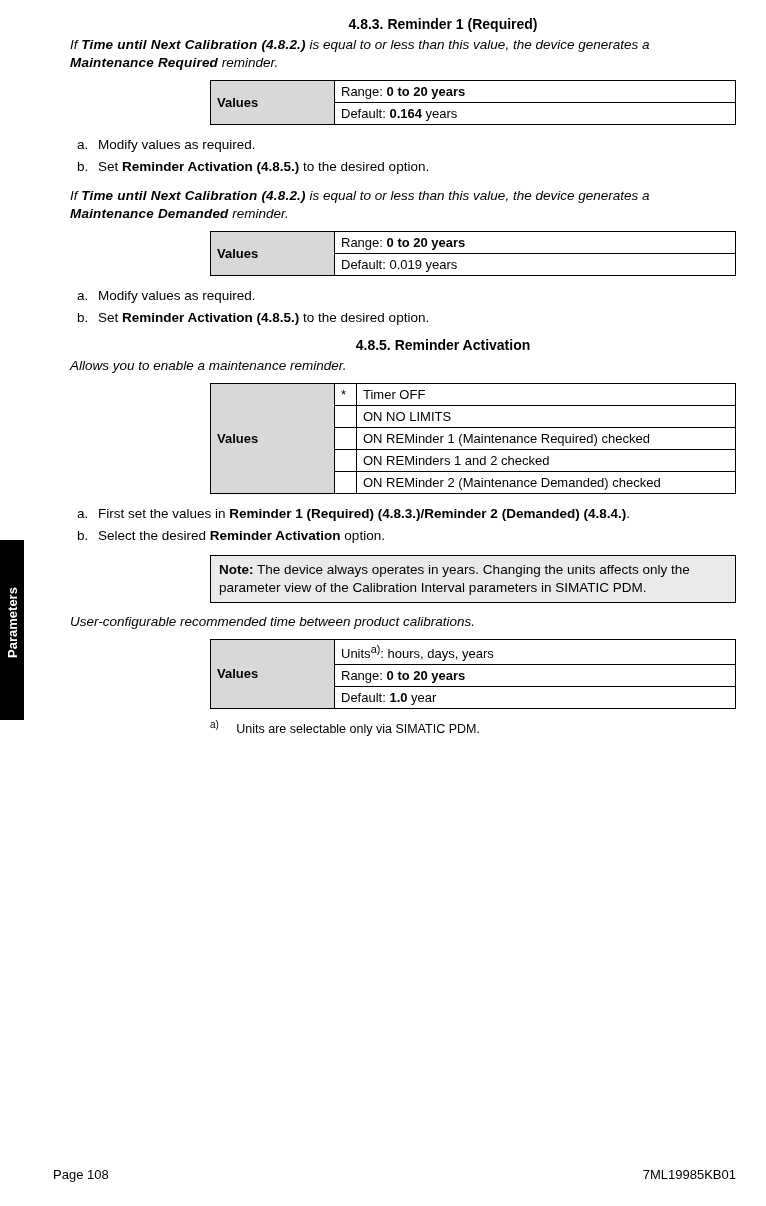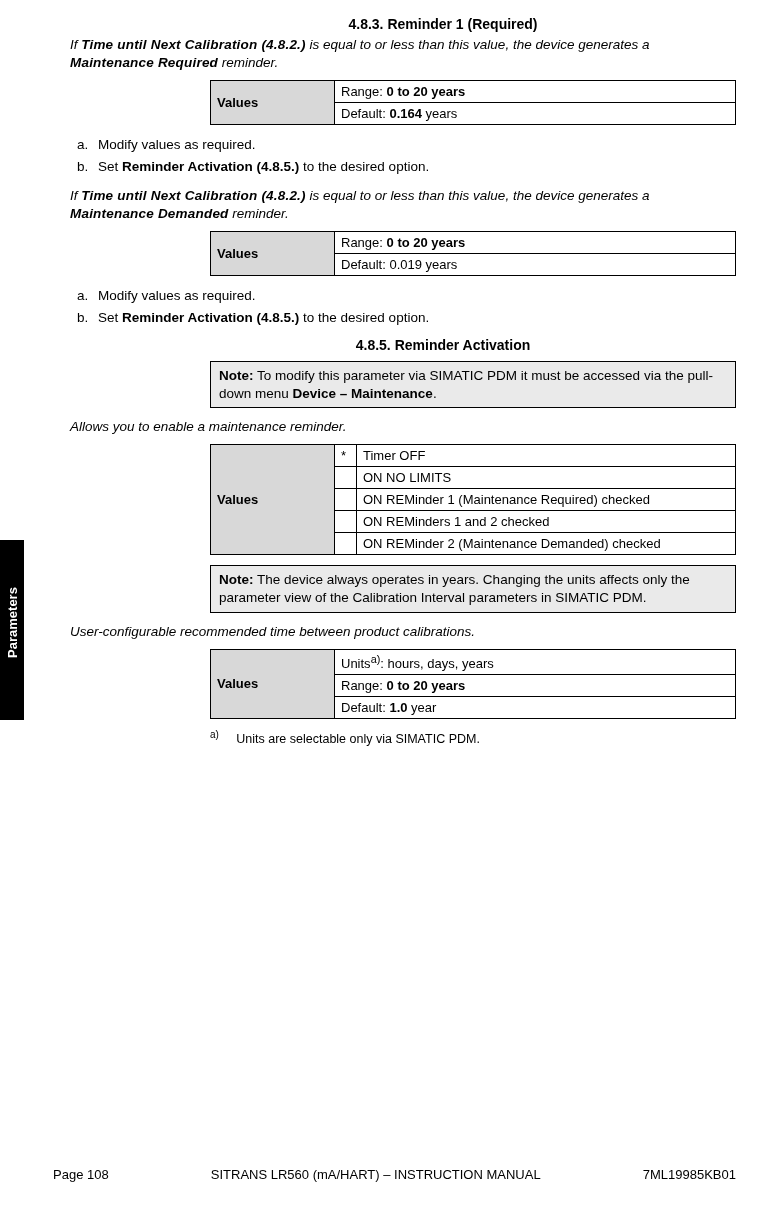--- a/index.html
+++ b/index.html
@@ -144,25 +144,20 @@
   </div>
   <ol class="alpha indent-2">
     <li>Modify values as required.</li>
     <li><span>Set </span><span class="bold">Reminder Activation (4.8.5.)</span><span> to the desired option.</span></li>
   </ol>
 
   <div class="section-heading indent-1">
     <span>4.8.5.</span>
     <span>Reminder Activation</span>
   </div>
-  <div class="indent-2">
-    <div class="note-box">
-      <span class="bold">Note:</span><span> To modify this parameter via SIMATIC PDM it must be accessed via the pull-down menu </span><span class="bold">Device – Maintenance</span><span>.</span>
-    </div>
-  </div>
   <p class="body-text italic indent-2">Allows you to enable a maintenance reminder.</p>
   <div class="indent-2">
     <table class="values">
       <tbody>
           <tr>
         <th rowspan="5">Values</th>
         <td class="star-col">*</td>
         <td>Timer OFF</td>
       </tr>
       <tr>
@@ -177,20 +172,24 @@
             <td class="star-col"></td>
             <td>ON REMinders 1 and 2 checked</td>
           </tr>
       <tr>
             <td class="star-col"></td>
             <td>ON REMinder 2 (Maintenance Demanded) checked</td>
           </tr>
     </tbody>
       </table>
   </div>
+  <ol class="alpha indent-2">
+    <li><span>First set the values in </span><span class="bold">Reminder 1 (Required) (4.8.3.)/Reminder 2 (Demanded) (4.8.4.)</span><span>.</span></li>
+    <li><span>Select the desired </span><span class="bold">Reminder Activation</span><span> option.</span></li>
+  </ol>
 
   <div class="indent-2">
     <div class="note-box">
       <span class="bold">Note:</span><span> The device always operates in years. Changing the units affects only the parameter view of the Calibration Interval parameters in SIMATIC PDM.</span>
     </div>
   </div>
   <p class="body-text italic indent-2">User-configurable recommended time between product calibrations.</p>
   <div class="indent-2">
     <table class="values">
       <tbody>
@@ -208,15 +207,14 @@
       </table>
     <p class="footnote">
       <sup>a)</sup>&nbsp;&nbsp;&nbsp;&nbsp;&nbsp;<span>Units are selectable only via SIMATIC PDM.</span>
     </p>
   </div>
 
 </div>
 
 <div class="footer">
   <span>Page 108</span>
-  <span>SITRANS LR560 (mA/HART) – INSTRUCTION MANUAL</span>
   <span>7ML19985KB01</span>
 </div>
 
 </body></html>

